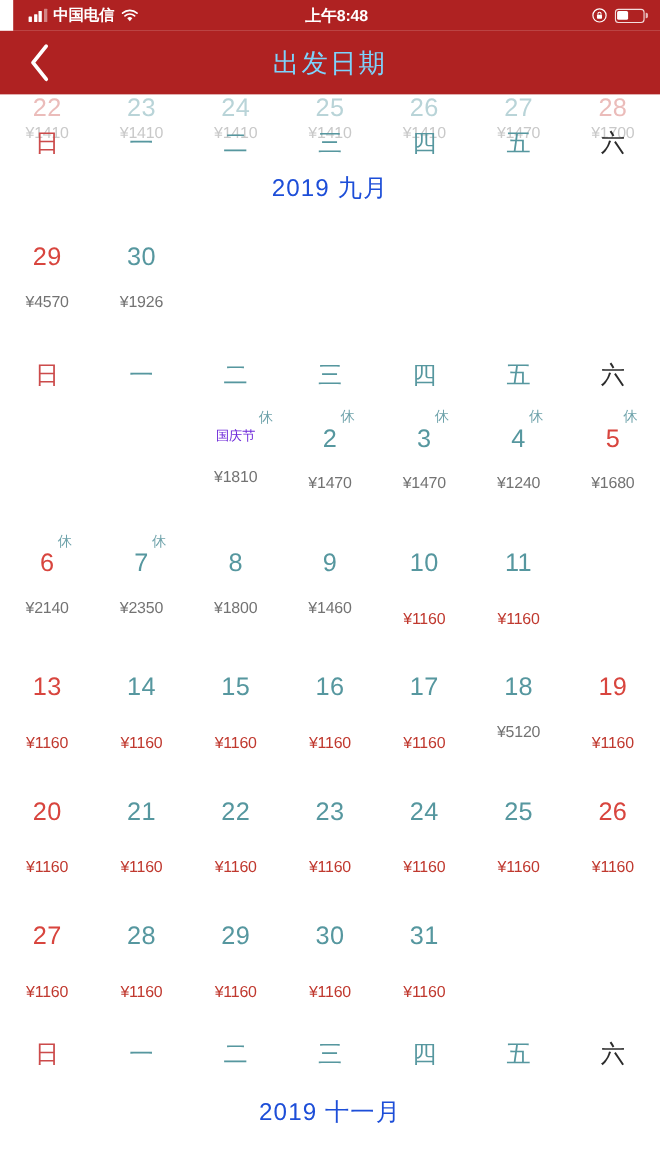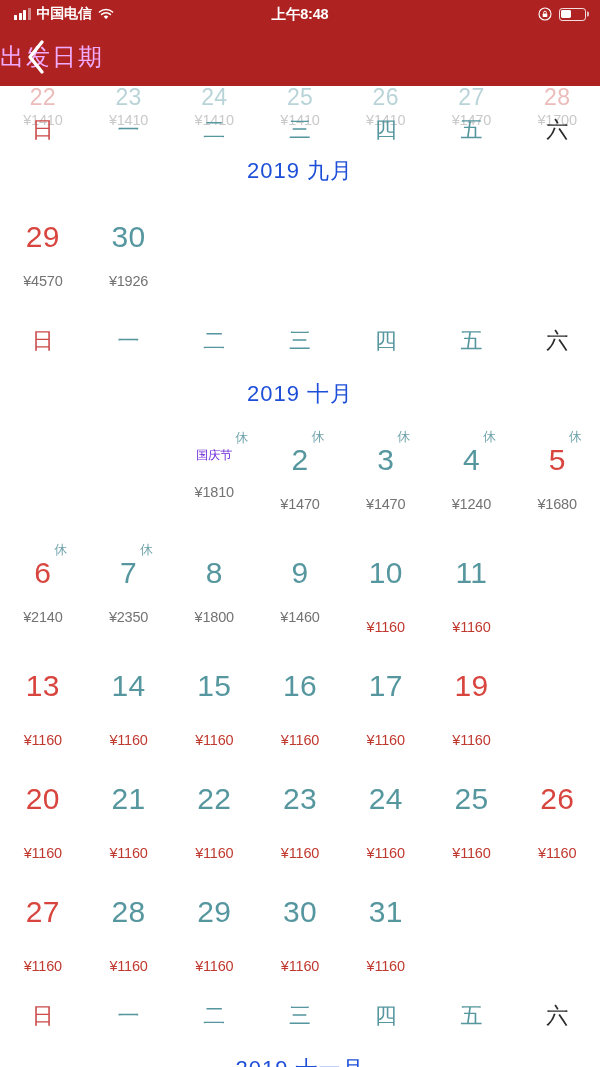--- a/index.html
+++ b/index.html
@@ -21,20 +21,21 @@
     height: 28px;
     background: #AF2222;
     color: #ffffff;
     display: flex;
     align-items: center;
     padding: 0 14px;
     box-sizing: border-box;
     position: relative;
     font-size: 15px;
     font-weight: 600;
+    margin-left: 12px;
   }
   .status-left {
     display: flex;
     align-items: center;
     gap: 6px;
   }
   .signal-bars {
     display: flex;
     align-items: flex-end;
     gap: 1.5px;
@@ -114,21 +115,22 @@
     bottom: 0;
     width: 52px;
     display: flex;
     align-items: center;
     justify-content: center;
     cursor: pointer;
   }
   .nav-back svg { display: block; }
   .nav-title {
     width: 100%;
-    color: #f0abfc;
+    text-align: center;
+    color: #7dd3fc;
     font-size: 24px;
     letter-spacing: 2px;
     font-weight: 400;
   }
 
   
   .calendar {
     position: relative;
     width: 600px;
     background: #ffffff;
@@ -174,21 +176,21 @@
     text-align: center;
     padding-top: 20px;
     box-sizing: border-box;
   }
   .day-num-wrap {
     position: relative;
     display: inline-block;
     line-height: 1;
   }
   .day-num {
-    font-size: 30px;
+    font-size: 23px;
     color: #56979F;
     line-height: 1;
     letter-spacing: 0.3px;
   }
   .day-num.red { color: #D8453E; }
   .day-num.fest {
     font-size: 12px;
     color: #6d28d9;
     letter-spacing: 0px;
   }
@@ -318,21 +320,20 @@
     </div>
     <div class="week-row weekday-row">
       <div class="weekday-cell sun">日</div>
       <div class="weekday-cell">一</div>
       <div class="weekday-cell">二</div>
       <div class="weekday-cell">三</div>
       <div class="weekday-cell">四</div>
       <div class="weekday-cell">五</div>
       <div class="weekday-cell sat">六</div>
     </div>
-    <div class="month-title">2019  十月</div>
     <div class="week-row day-row">
       <div class="day-cell blank"><span class="day-num-wrap"><span class="day-num"></span></span><div class="day-price"></div></div>
       <div class="day-cell blank"><span class="day-num-wrap"><span class="day-num"></span></span><div class="day-price"></div></div>
       <div class="day-cell"><span class="day-num-wrap"><span class="day-num fest">国庆节</span><span class="badge-rest">休</span></span><div class="day-price">¥1810</div></div>
       <div class="day-cell"><span class="day-num-wrap"><span class="day-num">2</span><span class="badge-rest">休</span></span><div class="day-price">¥1470</div></div>
       <div class="day-cell"><span class="day-num-wrap"><span class="day-num">3</span><span class="badge-rest">休</span></span><div class="day-price">¥1470</div></div>
       <div class="day-cell"><span class="day-num-wrap"><span class="day-num">4</span><span class="badge-rest">休</span></span><div class="day-price">¥1240</div></div>
       <div class="day-cell"><span class="day-num-wrap"><span class="day-num red">5</span><span class="badge-rest">休</span></span><div class="day-price">¥1680</div></div>
     </div>
     <div class="week-row day-row">
@@ -342,20 +343,21 @@
       <div class="day-cell"><span class="day-num-wrap"><span class="day-num">9</span></span><div class="day-price">¥1460</div></div>
       <div class="day-cell"><span class="day-num-wrap"><span class="day-num">10</span></span><div class="day-price red">¥1160</div></div>
       <div class="day-cell"><span class="day-num-wrap"><span class="day-num">11</span></span><div class="day-price red">¥1160</div></div>
     </div>
     <div class="week-row day-row">
       <div class="day-cell"><span class="day-num-wrap"><span class="day-num red">13</span></span><div class="day-price red">¥1160</div></div>
       <div class="day-cell"><span class="day-num-wrap"><span class="day-num">14</span></span><div class="day-price red">¥1160</div></div>
       <div class="day-cell"><span class="day-num-wrap"><span class="day-num">15</span></span><div class="day-price red">¥1160</div></div>
       <div class="day-cell"><span class="day-num-wrap"><span class="day-num">16</span></span><div class="day-price red">¥1160</div></div>
       <div class="day-cell"><span class="day-num-wrap"><span class="day-num">17</span></span><div class="day-price red">¥1160</div></div>
+      <div class="day-cell"><span class="day-num-wrap"><span class="day-num">18</span></span><div class="day-price">¥5120</div></div>
       <div class="day-cell"><span class="day-num-wrap"><span class="day-num red">19</span></span><div class="day-price red">¥1160</div></div>
     </div>
     <div class="week-row day-row">
       <div class="day-cell"><span class="day-num-wrap"><span class="day-num red">20</span></span><div class="day-price red">¥1160</div></div>
       <div class="day-cell"><span class="day-num-wrap"><span class="day-num">21</span></span><div class="day-price red">¥1160</div></div>
       <div class="day-cell"><span class="day-num-wrap"><span class="day-num">22</span></span><div class="day-price red">¥1160</div></div>
       <div class="day-cell"><span class="day-num-wrap"><span class="day-num">23</span></span><div class="day-price red">¥1160</div></div>
       <div class="day-cell"><span class="day-num-wrap"><span class="day-num">24</span></span><div class="day-price red">¥1160</div></div>
       <div class="day-cell"><span class="day-num-wrap"><span class="day-num">25</span></span><div class="day-price red">¥1160</div></div>
       <div class="day-cell"><span class="day-num-wrap"><span class="day-num red">26</span></span><div class="day-price red">¥1160</div></div>

